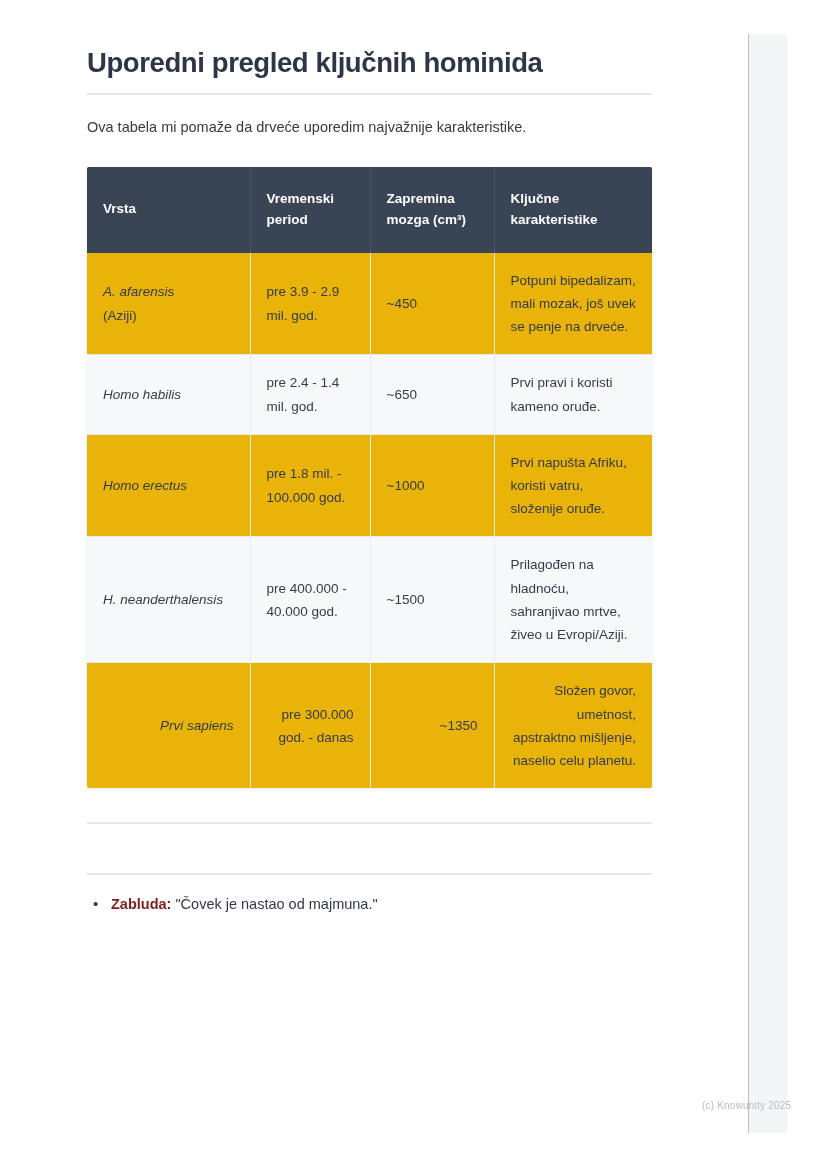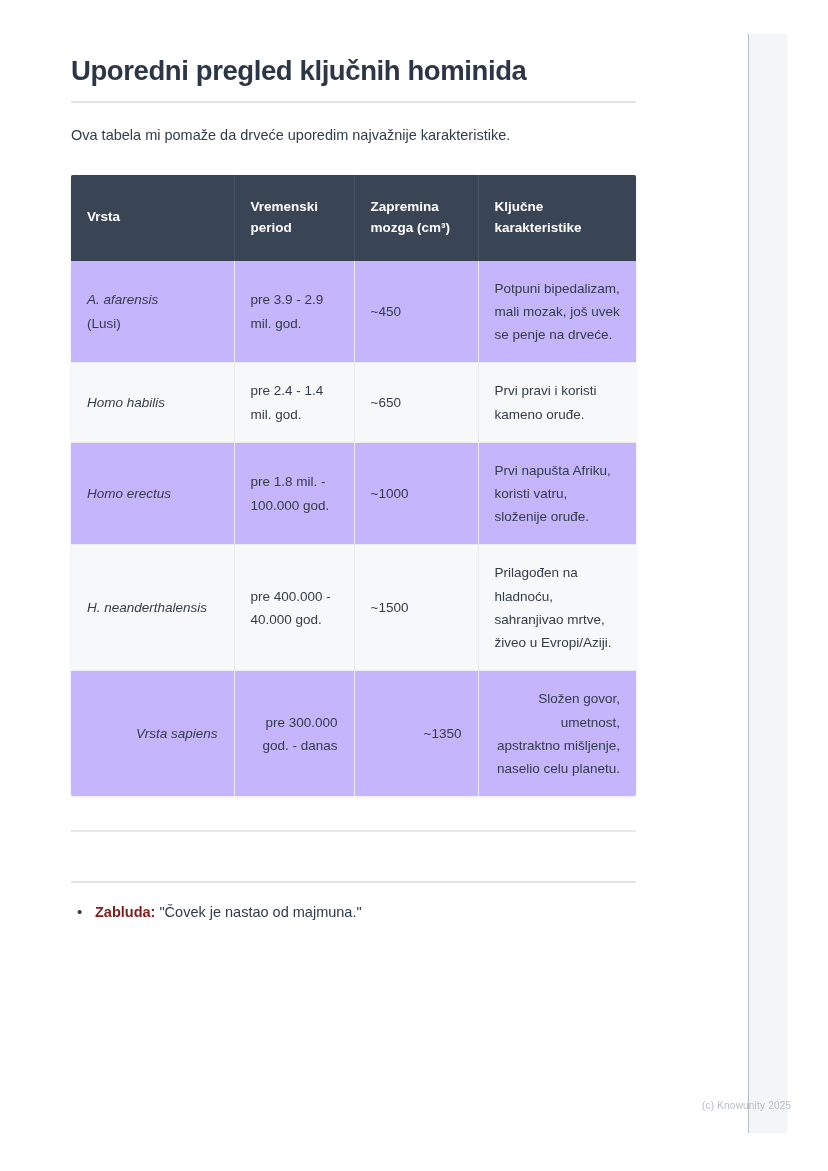--- a/index.html
+++ b/index.html
@@ -25,23 +25,23 @@
     width: 38px;
     height: 1099px;
     background: #f4f5f7;
     border-left: 1.5px solid #b9bcc1;
   }
 
   
   #doc {
     position: absolute;
     left: 0;
-    top: 12px;
+    top: 4px;
     width: 706px;
-    padding: 0 0 0 0;
+    padding: 0 0 0 16px;
   }
 
   .section-title {
     margin: 0;
     padding: 0 0 0 71px;
     font-size: 27.5px;
     line-height: 1.24;
     font-weight: bold;
     letter-spacing: -0.4px;
     color: #2c3646;
@@ -64,21 +64,21 @@
     color: #333c4a;
   }
 
   
   #table-wrap {
     margin: 28px 0 0 71px;
     width: 565px;
     box-shadow: 0 1px 3px rgba(20,30,45,0.10);
     border-radius: 2px;
     overflow: hidden;
-    background: #c4b5fd;
+    background: #eab308;
   }
   table {
     border-collapse: collapse;
     width: 565px;
     table-layout: fixed;
   }
   col.c0 { width: 163px; }
   col.c1 { width: 120px; }
   col.c2 { width: 124px; }
   col.c3 { width: 158px; }
@@ -175,21 +175,21 @@
       <thead>
         <tr>
           <th>Vrsta</th>
           <th>Vremenski period</th>
           <th>Zapremina mozga (cm³)</th>
           <th>Ključne karakteristike</th>
         </tr>
       </thead>
       <tbody id="table-body">
           <tr>
-            <td class="species"><span>A. afarensis</span><span class="plain">(Lusi)</span></td>
+            <td class="species"><span>A. afarensis</span><span class="plain">(Aziji)</span></td>
             <td>pre 3.9 - 2.9 mil. god.</td>
             <td class="volume">~450</td>
             <td>Potpuni bipedalizam, mali mozak, još uvek se penje na drveće.</td>
           </tr>
           <tr class="alt">
             <td class="species">Homo habilis</td>
             <td>pre 2.4 - 1.4 mil. god.</td>
             <td class="volume">~650</td>
             <td>Prvi pravi i koristi kameno oruđe.</td>
           </tr>
@@ -199,21 +199,21 @@
             <td class="volume">~1000</td>
             <td>Prvi napušta Afriku, koristi vatru, složenije oruđe.</td>
           </tr>
           <tr class="alt">
             <td class="species">H. neanderthalensis</td>
             <td>pre 400.000 - 40.000 god.</td>
             <td class="volume">~1500</td>
             <td>Prilagođen na hladnoću, sahranjivao mrtve, živeo u Evropi/Aziji.</td>
           </tr>
           <tr>
-            <td class="species">Vrsta sapiens</td>
+            <td class="species">Prvi sapiens</td>
             <td>pre 300.000 god. - danas</td>
             <td class="volume">~1350</td>
             <td>Složen govor, umetnost, apstraktno mišljenje, naselio celu planetu.</td>
           </tr>
         </tbody>
     </table>
   </div>
 
   <div class="rule thin" style="margin-top:34px"></div>
 

